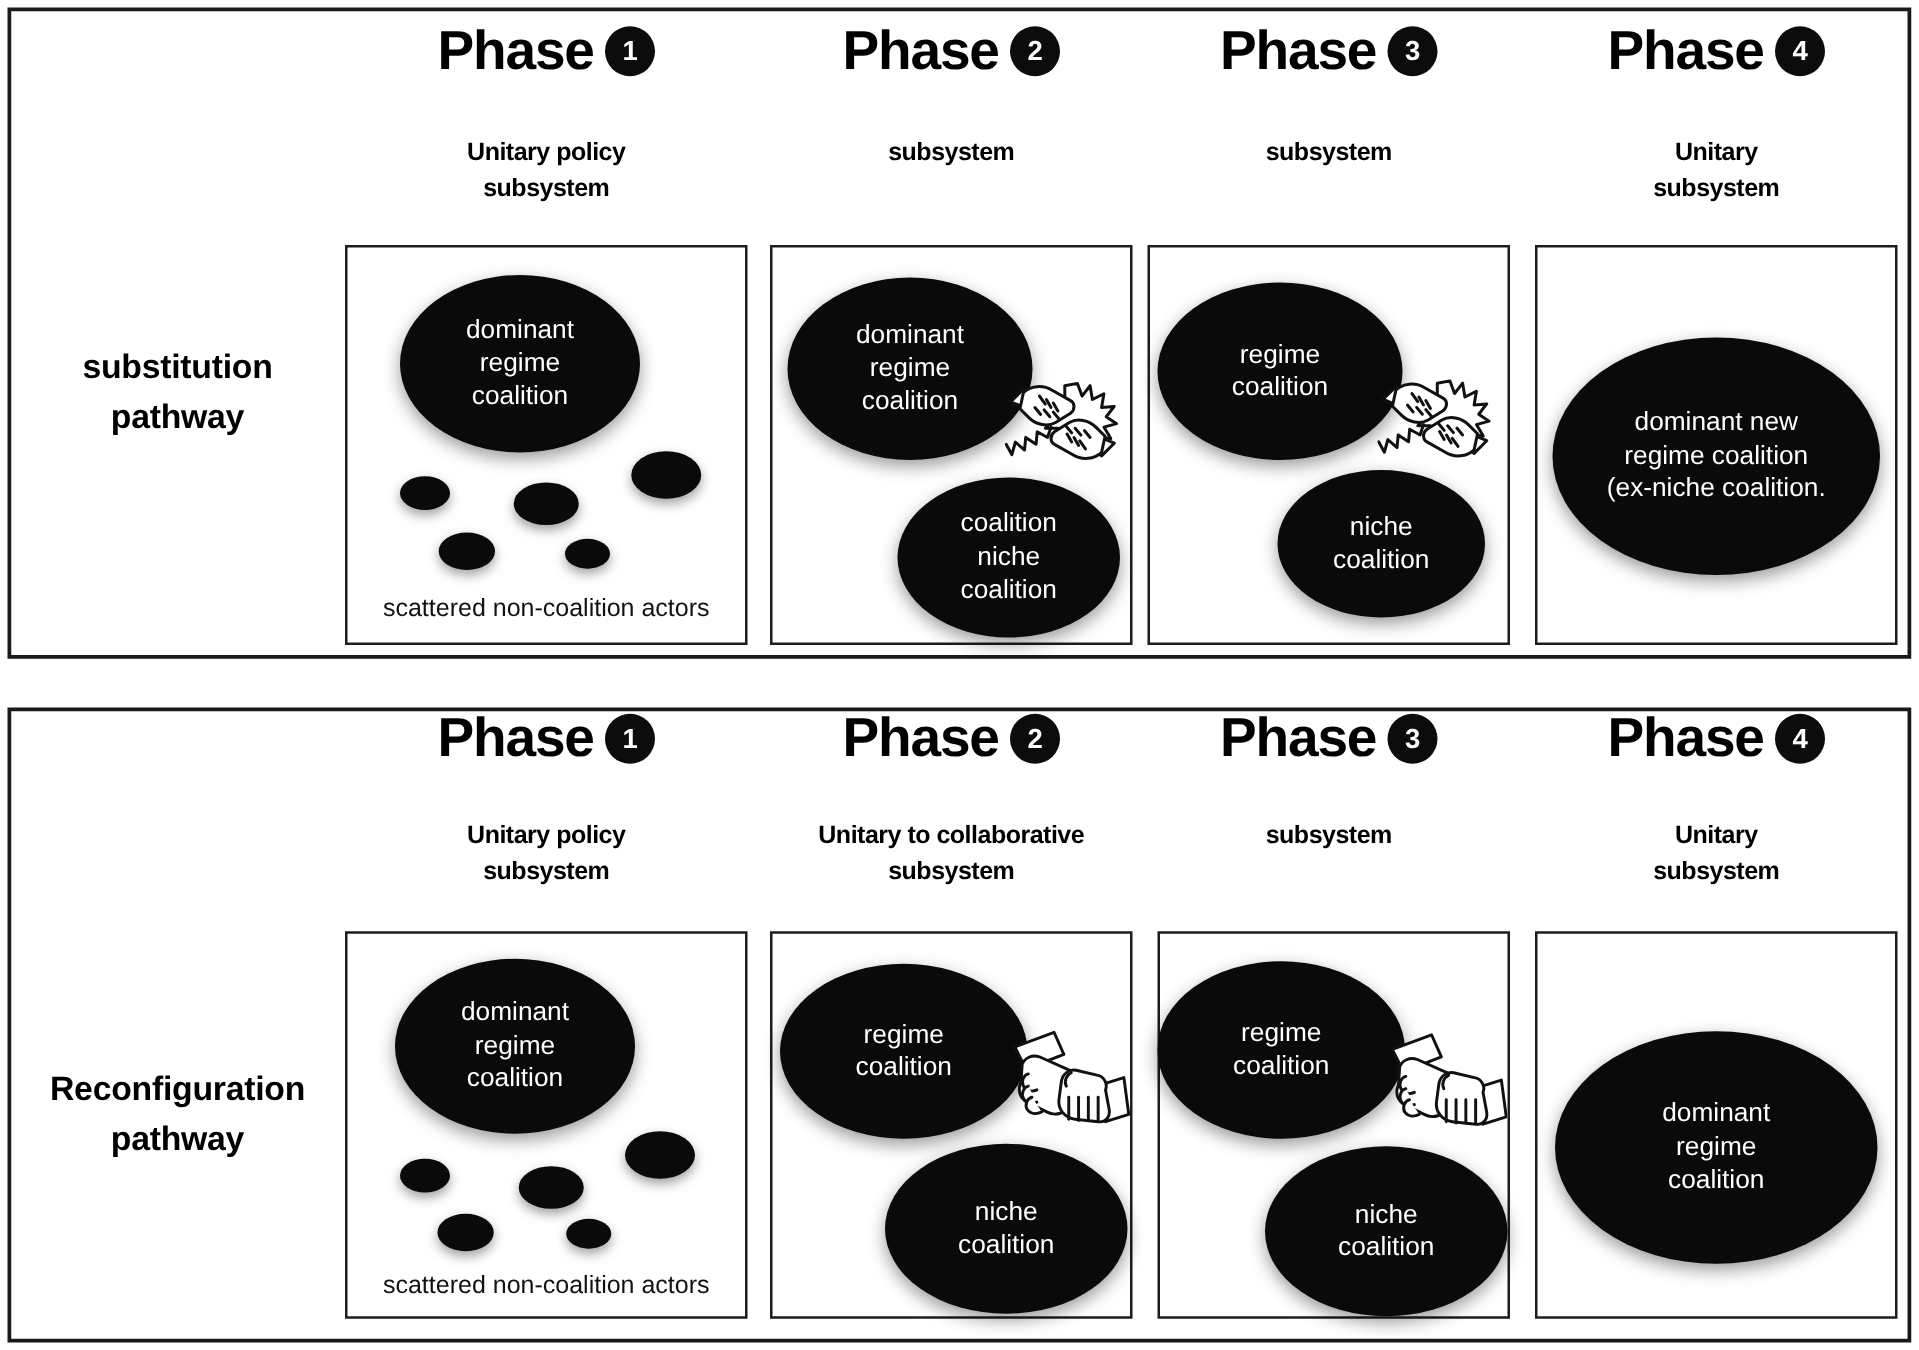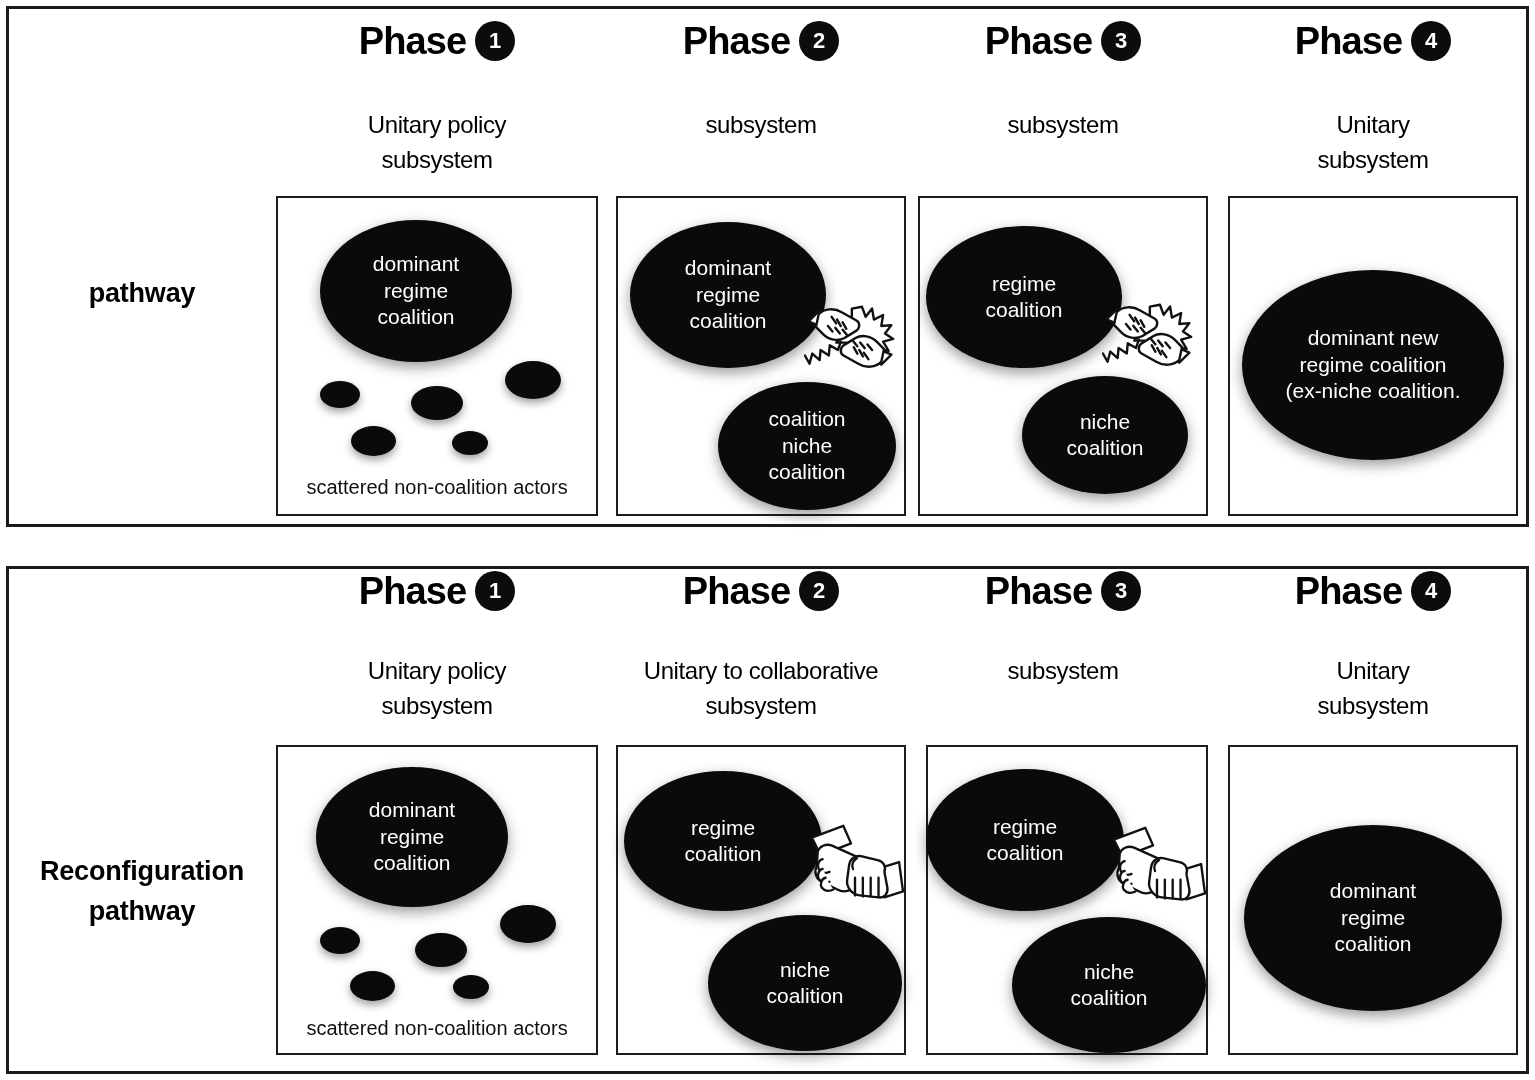--- a/index.html
+++ b/index.html
@@ -44,21 +44,21 @@
     left: 0;
     width: 100%;
     display: flex;
     align-items: center;
     justify-content: center;
     gap: 9px;
     height: 58px;
   }
   .phase-word {
     font-weight: bold;
-    font-size: 38px;
+    font-size: 44px;
     line-height: 1;
     color: #000;
     letter-spacing: -0.9px;
     font-family: "Liberation Sans", sans-serif;
   }
   .phase-badge {
     width: 40px; height: 40px;
     border-radius: 50%;
     background: #0c0c0c;
     color: #fff;
@@ -68,22 +68,22 @@
     line-height: 1;
     flex: 0 0 auto;
   }
 
   .subsystem-title {
     position: absolute;
     top: 96px;
     left: 0;
     width: 100%;
     text-align: center;
-    font-weight: normal;
-    font-size: 24px;
+    font-weight: bold;
+    font-size: 20px;
     line-height: 1.45;
     color: #000;
     letter-spacing: -0.4px;
   }
 
   
   .panel {
     position: absolute;
     border: 2px solid #1d1d1d;
     background: #ffffff;
@@ -124,20 +124,21 @@
   .icon-wrap svg { display: block; }
 </style>
 </head>
 <body>
 
 <div class="canvas">
 
   <div class="row-frame" id="row-frame-0"></div>
 
   <div class="row-label" id="row-label-0">
+    <div>substitution</div>
     <div>pathway</div>
   </div>
 
   <div class="col" style="left:276px; top:12px; width:322px; height:180px;">
     <div class="phase-head">
       <span class="phase-word">Phase</span>
       <span class="phase-badge">1</span>
     </div>
     <div class="subsystem-title">
       <div>Unitary policy</div>

